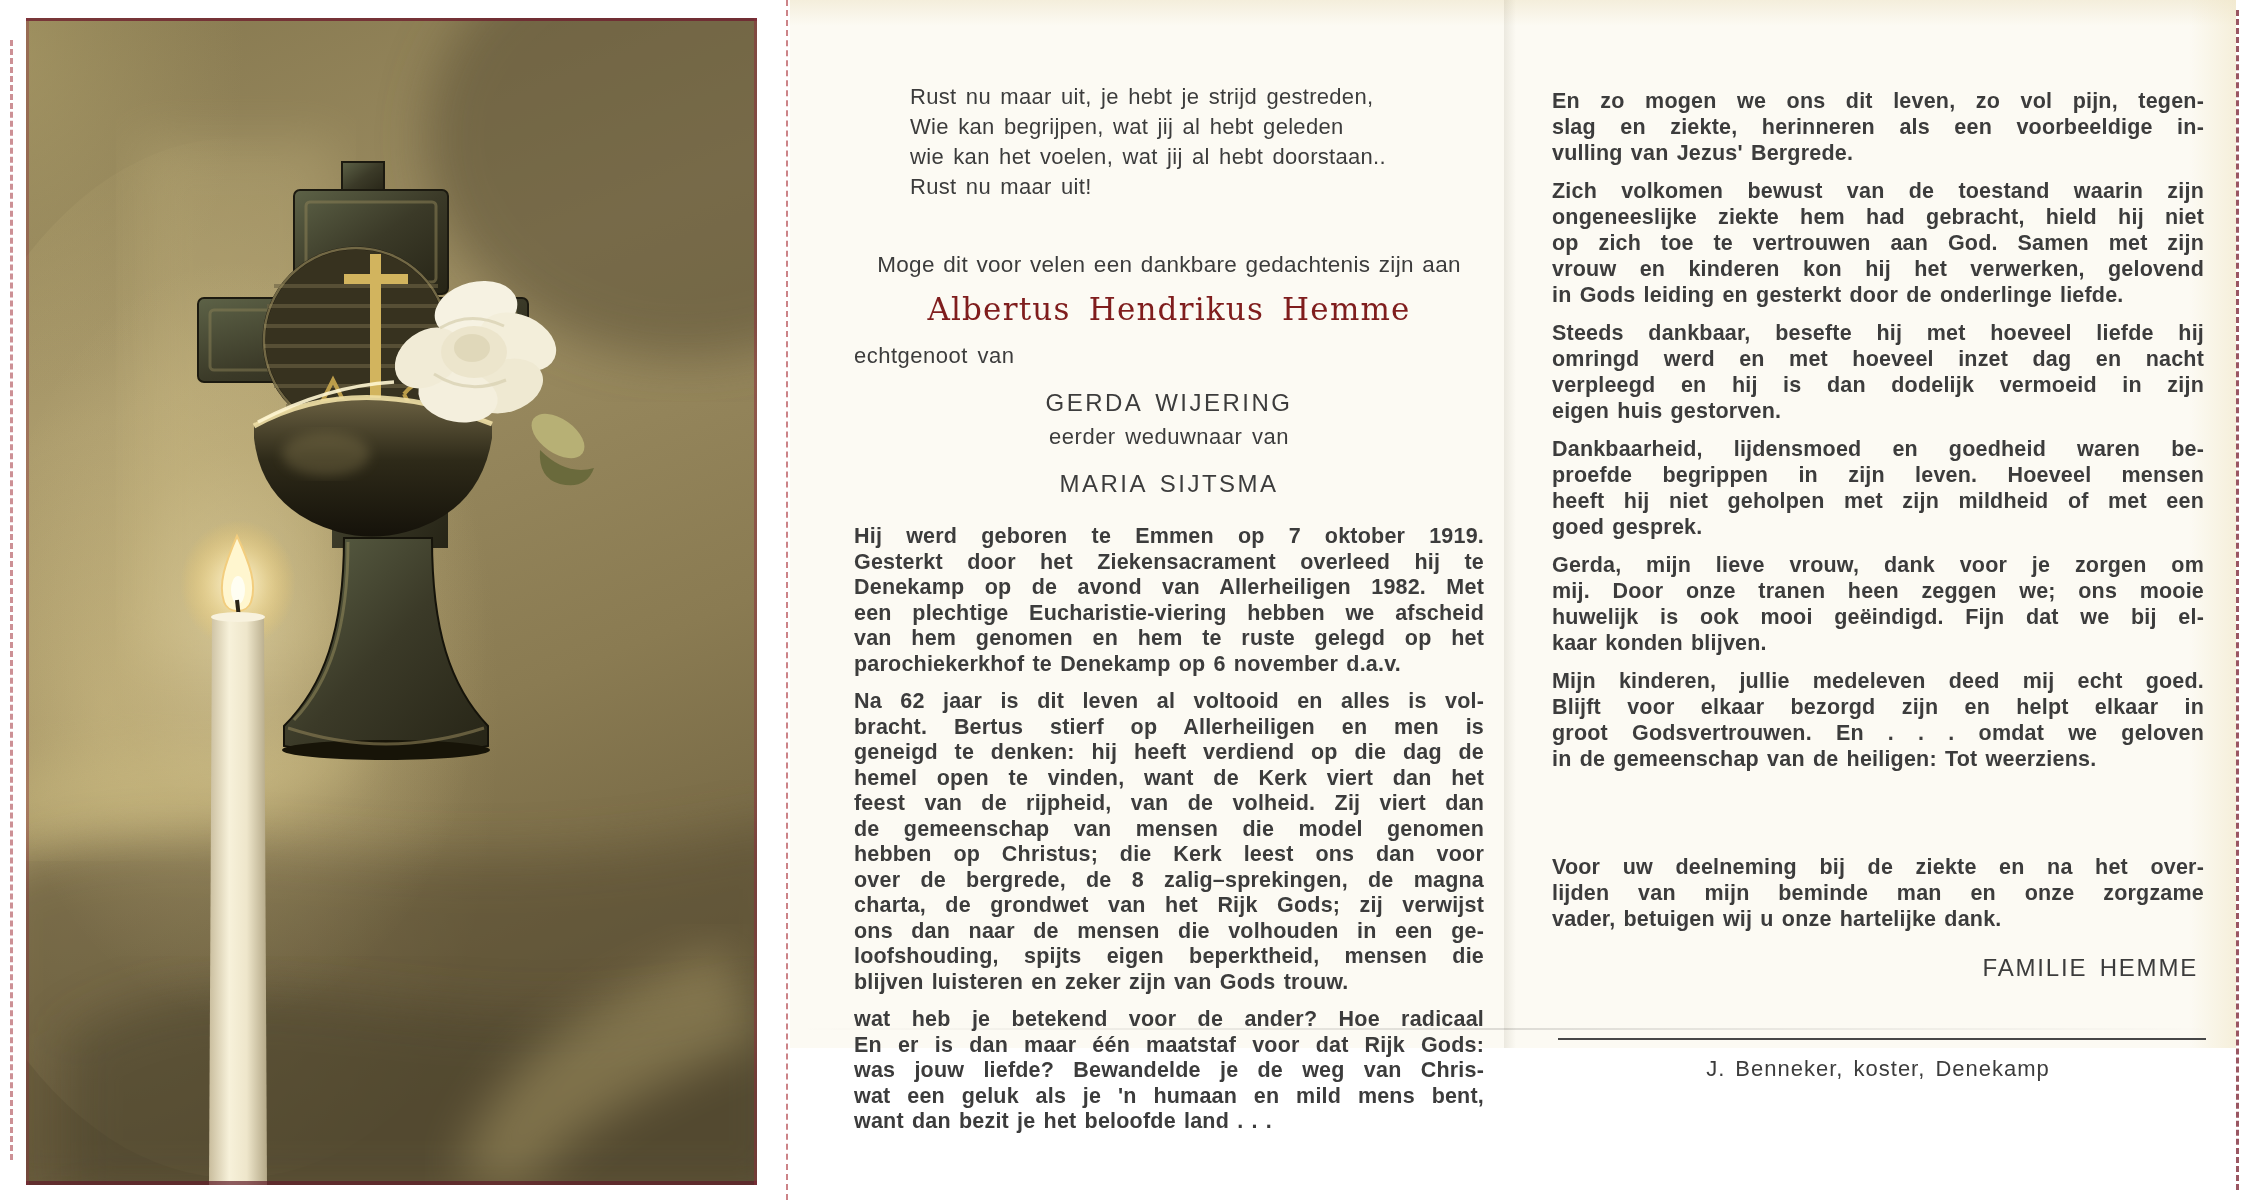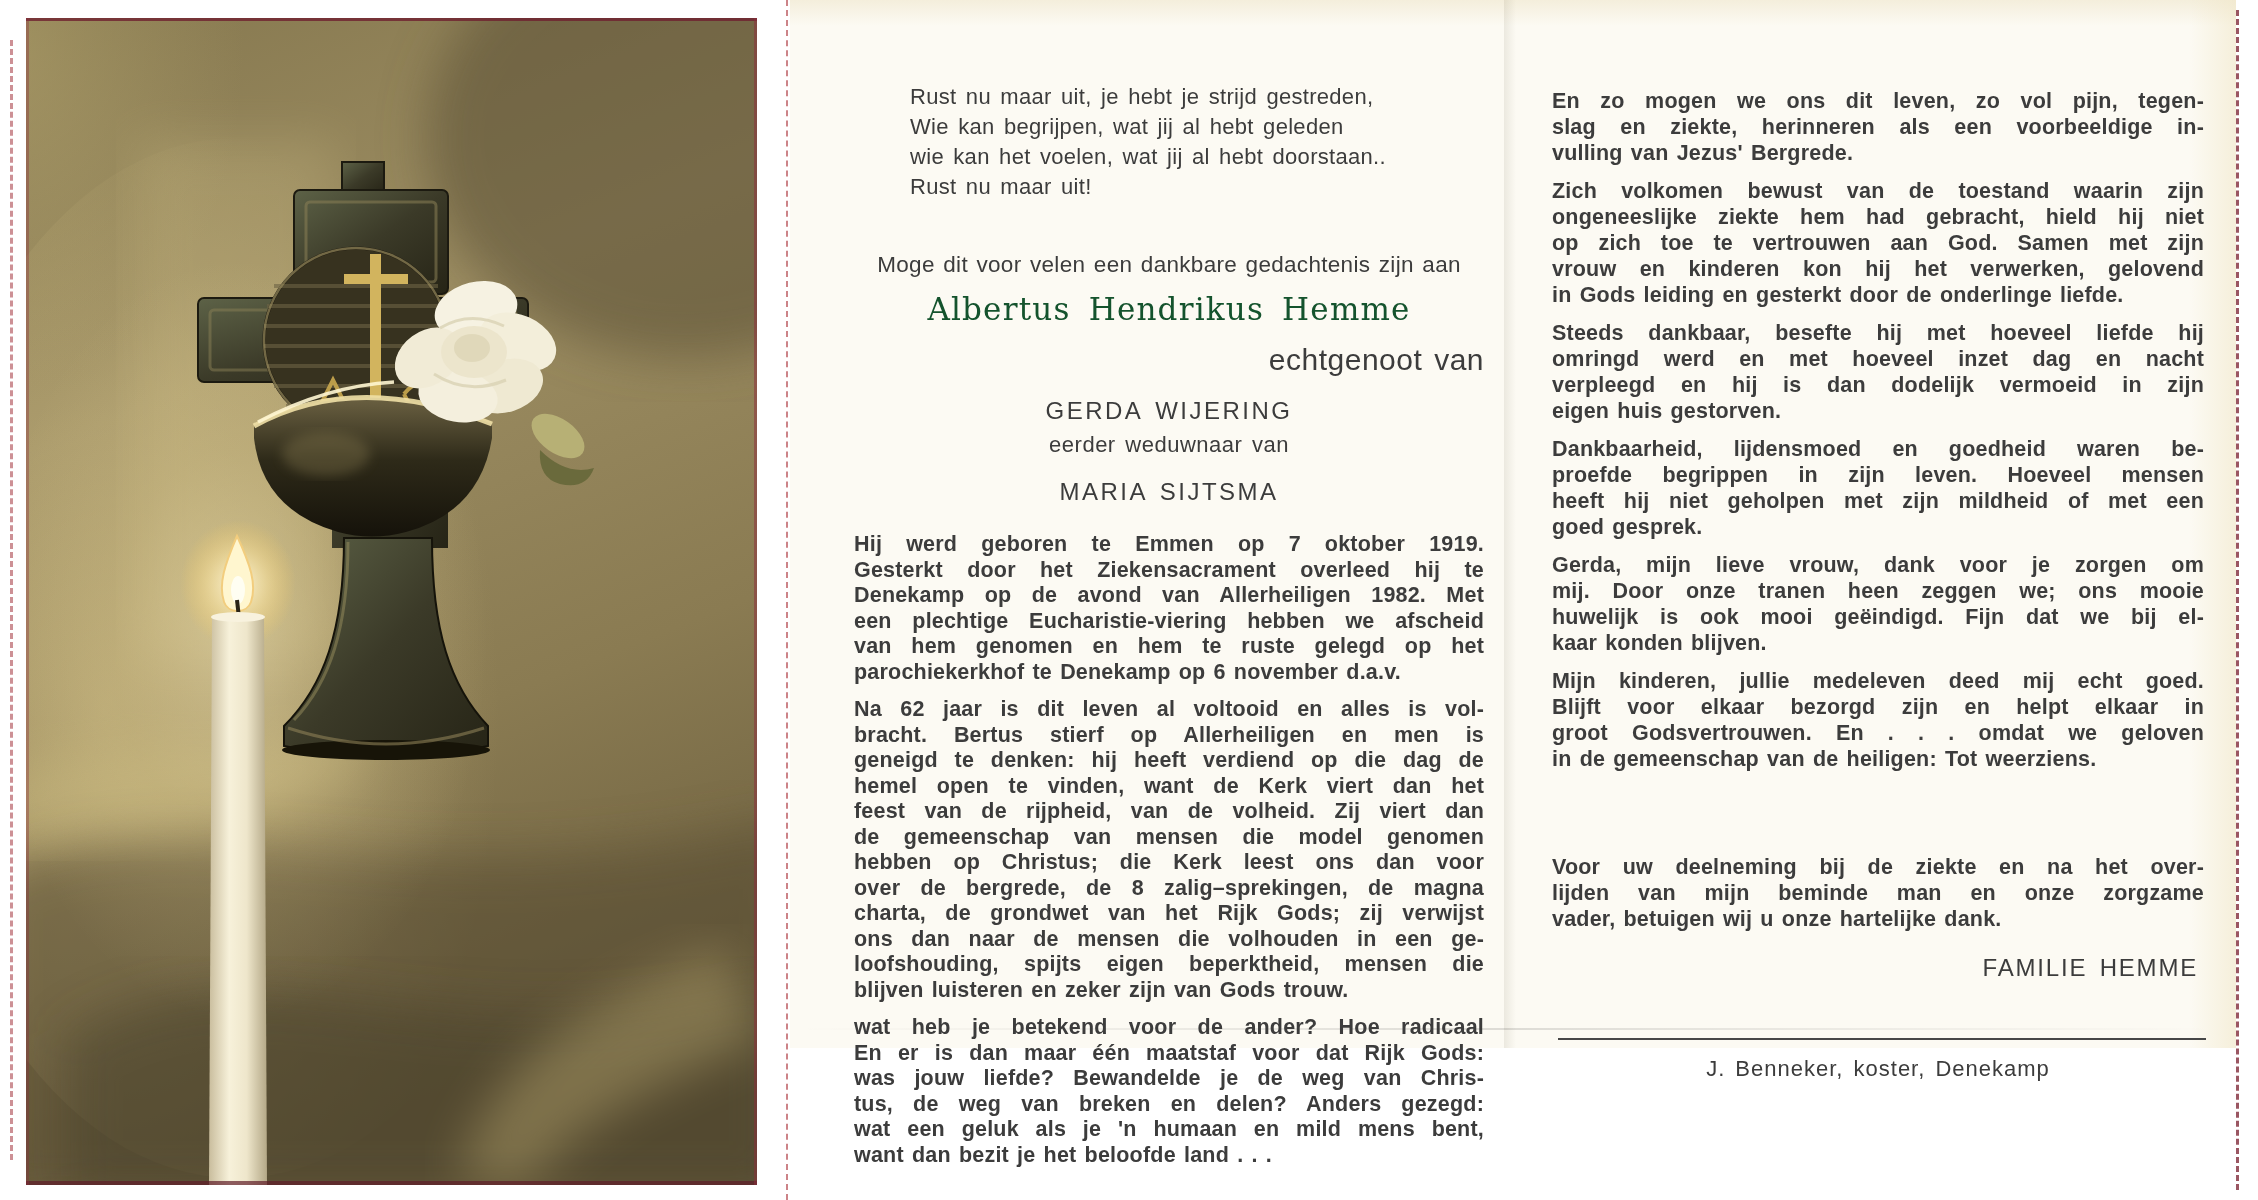--- a/index.html
+++ b/index.html
@@ -23,22 +23,22 @@
   .fold{position:absolute;left:714px;top:0;width:12px;height:100%;
         background:linear-gradient(90deg,rgba(90,80,50,.10),rgba(90,80,50,0));}
   
   .col2{position:absolute;left:64px;top:82px;width:630px;}
   .col3{position:absolute;left:762px;top:88px;width:652px;}
   
   .poem{margin-left:56px;font-size:22px;}
   .poemline{line-height:30px;letter-spacing:.3px;word-spacing:3px;white-space:nowrap;}
   .dedication{margin-top:50px;text-align:center;font-size:22.5px;letter-spacing:.3px;word-spacing:2px;}
   .name{margin-top:13px;text-align:center;font-family:"DejaVu Serif",serif;font-size:31px;
-        letter-spacing:1.2px;word-spacing:7px;color:#14532d;}
-  .rel{margin-top:16px;text-align:right;font-size:30px;letter-spacing:.5px;word-spacing:3px;}
+        letter-spacing:1.2px;word-spacing:7px;color:#7f1d1d;}
+  .rel{margin-top:16px;text-align:left;font-size:22px;letter-spacing:.5px;word-spacing:3px;}
   .rel2{margin-top:7px;text-align:center;font-size:22px;letter-spacing:.5px;word-spacing:3px;}
   .spouse{margin-top:20px;text-align:center;font-size:24px;letter-spacing:2.5px;word-spacing:4px;}
   .para{margin-bottom:12px;font-size:21.5px;font-weight:bold;}
   .col2 .jline{line-height:25.5px;}
   .col3 .jline{line-height:26px;}
   .jline{text-align:justify;text-align-last:justify;letter-spacing:.2px;word-spacing:2px;}
   .para .jline:last-child{text-align-last:left;}
   .first-para{margin-top:26px;}
   .thanks{margin-top:82px;}
   .famsig{margin-top:22px;text-align:right;font-size:24px;letter-spacing:1.8px;word-spacing:4px;padding-right:6px;}
@@ -231,21 +231,20 @@
           <div class="jline">over de bergrede, de 8 zalig–sprekingen, de magna</div>
           <div class="jline">charta, de grondwet van het Rijk Gods; zij verwijst</div>
           <div class="jline">ons dan naar de mensen die volhouden in een ge-</div>
           <div class="jline">loofshouding, spijts eigen beperktheid, mensen die</div>
           <div class="jline">blijven luisteren en zeker zijn van Gods trouw.</div>
         </div>
       <div class="para">
           <div class="jline">wat heb je betekend voor de ander? Hoe radicaal</div>
           <div class="jline">En er is dan maar één maatstaf voor dat Rijk Gods:</div>
           <div class="jline">was jouw liefde? Bewandelde je de weg van Chris-</div>
-          <div class="jline">tus, de weg van breken en delen? Anders gezegd:</div>
           <div class="jline">wat een geluk als je 'n humaan en mild mens bent,</div>
           <div class="jline">want dan bezit je het beloofde land . . .</div>
         </div>
     </div>
 
     <div class="col3">
       <div class="para">
           <div class="jline">En zo mogen we ons dit leven, zo vol pijn, tegen-</div>
           <div class="jline">slag en ziekte, herinneren als een voorbeeldige in-</div>
           <div class="jline">vulling van Jezus' Bergrede.</div>

